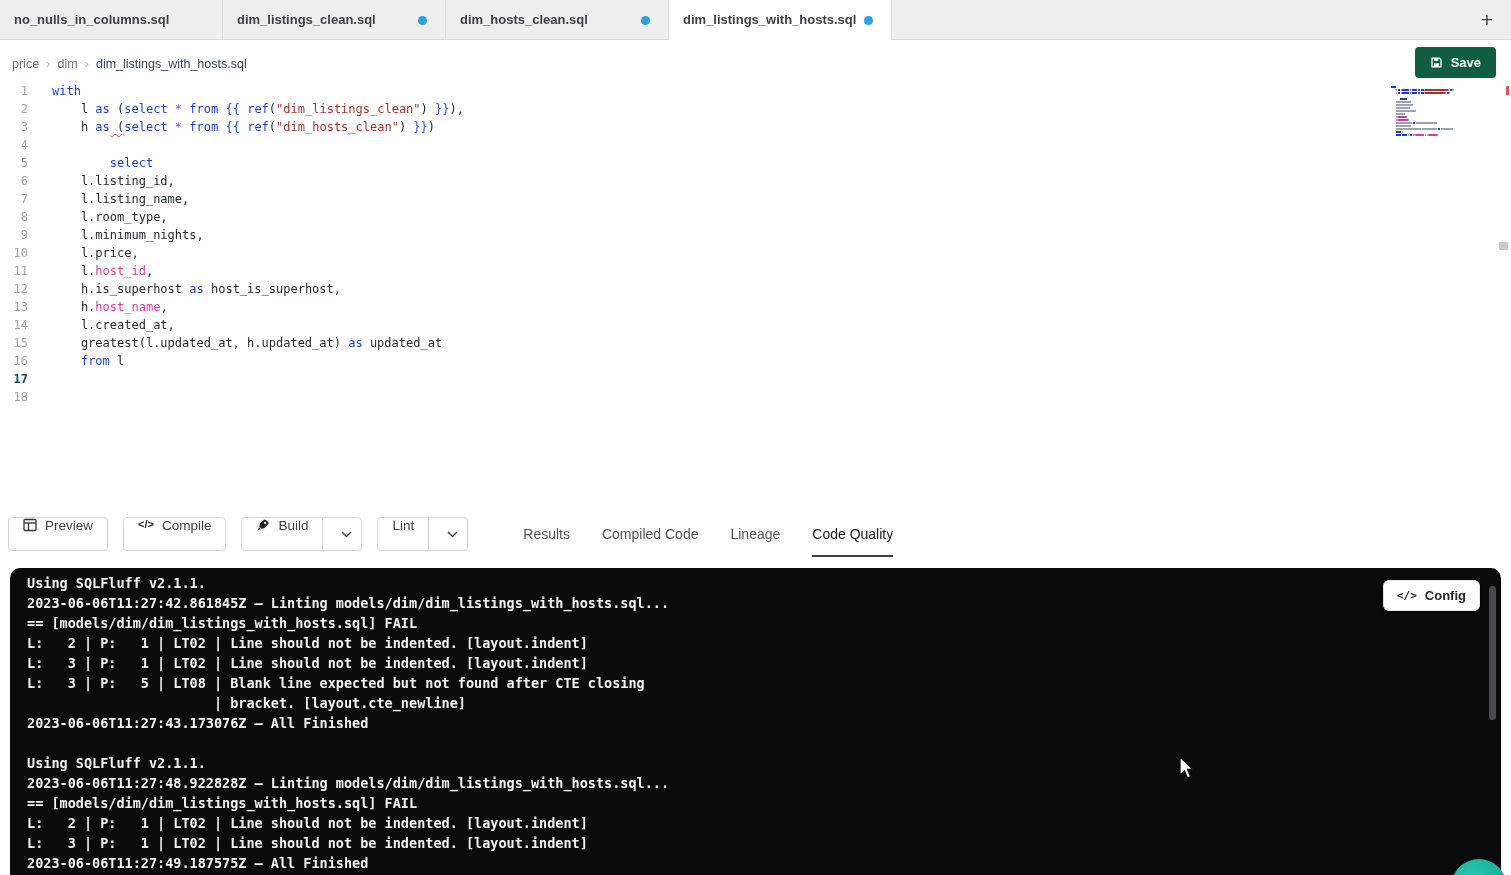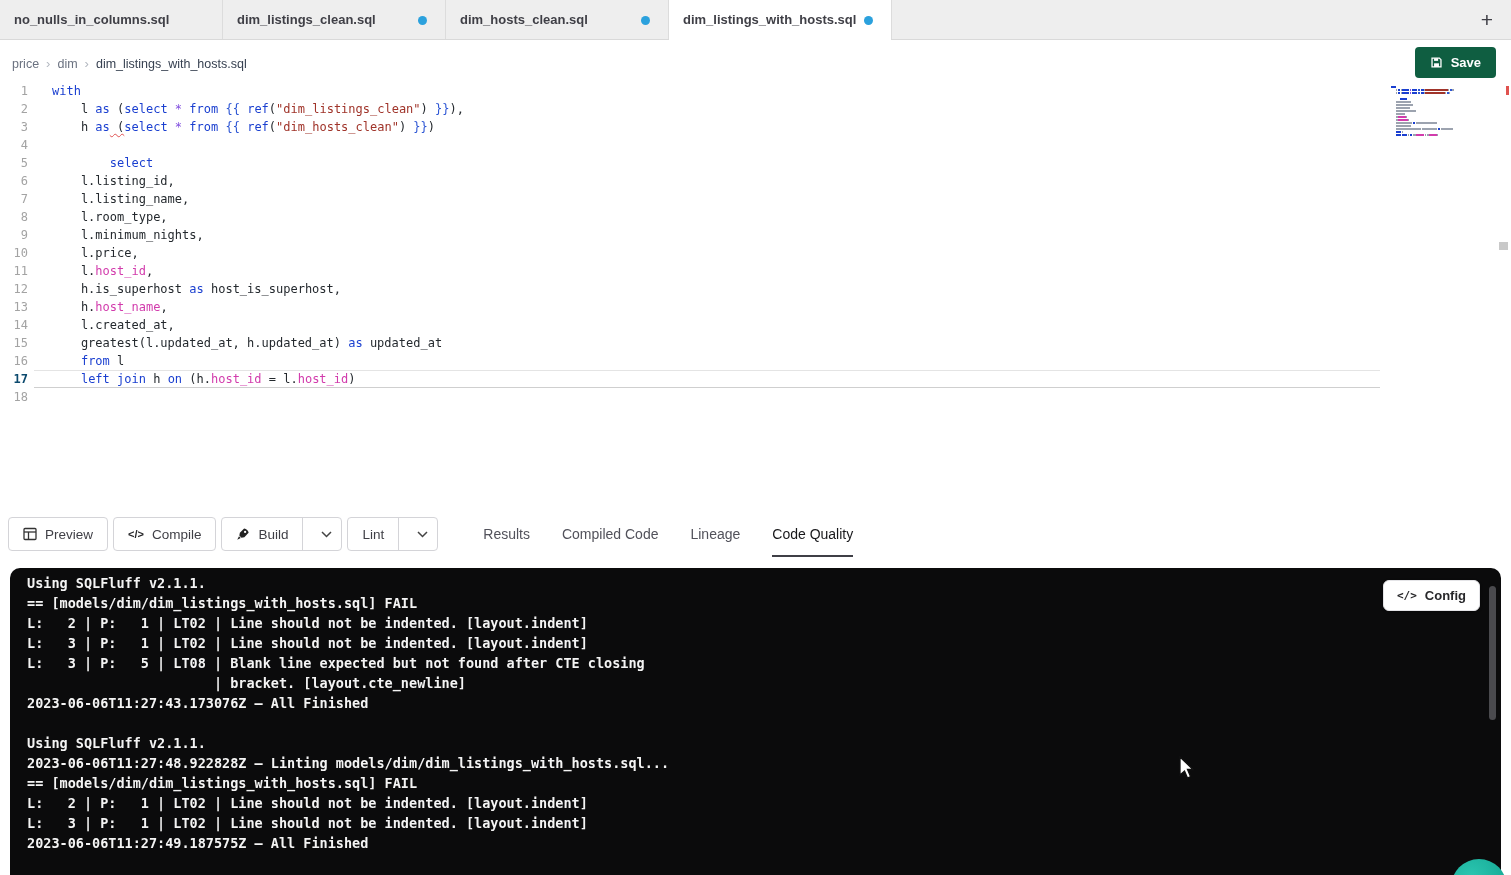--- a/index.html
+++ b/index.html
@@ -46,23 +46,23 @@
     text-decoration-thickness:1px; text-underline-offset:2px; }
   .minimap { position:absolute; right:46px; top:4px; width:74px; }
   .mm-row { height:2px; margin-bottom:1px; font-size:0; white-space:nowrap; }
   .mm-seg { display:inline-block; height:2px; vertical-align:top; }
   .overview-err { position:absolute; right:2px; top:4px; width:3px; height:9px; background:#e0524f; }
   .editor-scroll-dash { position:absolute; right:3px; top:160px; width:9px; height:8px; background:#c9c9c9; }
 
   
   .toolbar { position:absolute; top:508px; left:0; right:0; height:52px; background:#fff;
     display:flex; align-items:center; padding-left:8px; }
-  .btn { display:inline-flex; align-items:center; gap:8px; height:34px; padding:0 14px;
+  .btn { display:inline-flex; align-items:flex-start; gap:8px; height:34px; padding:0 14px;
     border:1px solid #d4d4d8; border-radius:4px; background:#fff; font-size:13.5px;
-    font-weight:500; color:#3f3f46; margin-right:5px; font-family:inherit; cursor:pointer; }
+    font-weight:500; color:#3f3f46; margin-right:15px; font-family:inherit; cursor:pointer; }
   .btn.split { padding-right:0; }
   .btn .divider { width:1px; align-self:stretch; background:#d4d4d8; margin-left:6px; }
   .btn .chev { display:flex; align-items:center; justify-content:center; width:30px; height:100%; }
   .bicon { display:flex; align-items:center; font-size:11px; font-weight:700; color:#27272a; }
   .panel-tabs { display:flex; margin-left:40px; gap:32px; height:52px; align-items:stretch; }
   .panel-tab { position:relative; display:flex; align-items:center; font-size:14px; color:#52525b; cursor:pointer; }
   .panel-tab.active { color:#18181b; }
   .panel-tab.active::after { content:''; position:absolute; left:0; right:0; bottom:3px; height:2px; background:#3f3f46; }
 
   
@@ -159,21 +159,20 @@
       <div class="code-line"><span class="tk-pl">    l.listing_name,</span></div>
       <div class="code-line"><span class="tk-pl">    l.room_type,</span></div>
       <div class="code-line"><span class="tk-pl">    l.minimum_nights,</span></div>
       <div class="code-line"><span class="tk-pl">    l.price,</span></div>
       <div class="code-line"><span class="tk-pl">    l.</span><span class="tk-pk">host_id</span><span class="tk-pl">,</span></div>
       <div class="code-line"><span class="tk-pl">    h.is_superhost </span><span class="tk-kw">as</span><span class="tk-pl"> host_is_superhost,</span></div>
       <div class="code-line"><span class="tk-pl">    h.</span><span class="tk-pk">host_name</span><span class="tk-pl">,</span></div>
       <div class="code-line"><span class="tk-pl">    l.created_at,</span></div>
       <div class="code-line"><span class="tk-pl">    greatest(l.updated_at, h.updated_at) </span><span class="tk-kw">as</span><span class="tk-pl"> updated_at</span></div>
       <div class="code-line"><span class="tk-pl">    </span><span class="tk-kw">from</span><span class="tk-pl"> l</span></div>
-      <div class="code-line active"><span class="tk-pl">    </span><span class="tk-kw">left join</span><span class="tk-pl"> h </span><span class="tk-kw">on</span><span class="tk-pl"> (h.</span><span class="tk-pk">host_id</span><span class="tk-pl"> = l.</span><span class="tk-pk">host_id</span><span class="tk-pl">)</span></div>
       <div class="code-line"></div>
     </div>
   <div class="minimap" id="minimap">
       <div class="mm-row"><span class="mm-seg" style="width: 5px; background: rgb(26, 63, 208);"></span></div>
       <div class="mm-row"><span class="mm-seg" style="width: 5px;"></span><span class="mm-seg" style="width: 1px; background: rgb(156, 163, 175);"></span><span class="mm-seg" style="width: 1px;"></span><span class="mm-seg" style="width: 2px; background: rgb(26, 63, 208);"></span><span class="mm-seg" style="width: 1px;"></span><span class="mm-seg" style="width: 1px; background: rgb(156, 163, 175);"></span><span class="mm-seg" style="width: 7px; background: rgb(26, 63, 208);"></span><span class="mm-seg" style="width: 1px;"></span><span class="mm-seg" style="width: 1px; background: rgb(130, 80, 223);"></span><span class="mm-seg" style="width: 1px;"></span><span class="mm-seg" style="width: 5px; background: rgb(26, 63, 208);"></span><span class="mm-seg" style="width: 1px;"></span><span class="mm-seg" style="width: 2px; background: rgb(44, 85, 212);"></span><span class="mm-seg" style="width: 1px;"></span><span class="mm-seg" style="width: 3px; background: rgb(26, 63, 208);"></span><span class="mm-seg" style="width: 1px; background: rgb(156, 163, 175);"></span><span class="mm-seg" style="width: 23px; background: rgb(160, 52, 42);"></span><span class="mm-seg" style="width: 1px; background: rgb(156, 163, 175);"></span><span class="mm-seg" style="width: 1px;"></span><span class="mm-seg" style="width: 2px; background: rgb(44, 85, 212);"></span><span class="mm-seg" style="width: 2px; background: rgb(156, 163, 175);"></span></div>
       <div class="mm-row"><span class="mm-seg" style="width: 5px;"></span><span class="mm-seg" style="width: 1px; background: rgb(156, 163, 175);"></span><span class="mm-seg" style="width: 1px;"></span><span class="mm-seg" style="width: 2px; background: rgb(26, 63, 208);"></span><span class="mm-seg" style="width: 1px;"></span><span class="mm-seg" style="width: 1px; background: rgb(156, 163, 175);"></span><span class="mm-seg" style="width: 7px; background: rgb(26, 63, 208);"></span><span class="mm-seg" style="width: 1px;"></span><span class="mm-seg" style="width: 1px; background: rgb(130, 80, 223);"></span><span class="mm-seg" style="width: 1px;"></span><span class="mm-seg" style="width: 5px; background: rgb(26, 63, 208);"></span><span class="mm-seg" style="width: 1px;"></span><span class="mm-seg" style="width: 2px; background: rgb(44, 85, 212);"></span><span class="mm-seg" style="width: 1px;"></span><span class="mm-seg" style="width: 3px; background: rgb(26, 63, 208);"></span><span class="mm-seg" style="width: 1px; background: rgb(156, 163, 175);"></span><span class="mm-seg" style="width: 20px; background: rgb(160, 52, 42);"></span><span class="mm-seg" style="width: 1px; background: rgb(156, 163, 175);"></span><span class="mm-seg" style="width: 1px;"></span><span class="mm-seg" style="width: 2px; background: rgb(44, 85, 212);"></span><span class="mm-seg" style="width: 1px; background: rgb(156, 163, 175);"></span></div>
       <div class="mm-row"></div>
       <div class="mm-row"><span class="mm-seg" style="width: 9px;"></span><span class="mm-seg" style="width: 7px; background: rgb(26, 63, 208);"></span></div>
       <div class="mm-row"><span class="mm-seg" style="width: 5px;"></span><span class="mm-seg" style="width: 15px; background: rgb(156, 163, 175);"></span></div>
       <div class="mm-row"><span class="mm-seg" style="width: 5px;"></span><span class="mm-seg" style="width: 17px; background: rgb(156, 163, 175);"></span></div>
@@ -241,20 +240,21 @@
       <div class="panel-tab">Results</div>
       <div class="panel-tab">Compiled Code</div>
       <div class="panel-tab">Lineage</div>
       <div class="panel-tab active">Code Quality</div>
     </div>
 </div>
 
 <div class="terminal">
   <div class="term-content" id="term">
       <div class="term-line">Using SQLFluff v2.1.1.</div>
+      <div class="term-line">2023-06-06T11:27:42.861845Z — Linting models/dim/dim_listings_with_hosts.sql...</div>
       <div class="term-line">== [models/dim/dim_listings_with_hosts.sql] FAIL</div>
       <div class="term-line">L:   2 | P:   1 | LT02 | Line should not be indented. [layout.indent]</div>
       <div class="term-line">L:   3 | P:   1 | LT02 | Line should not be indented. [layout.indent]</div>
       <div class="term-line">L:   3 | P:   5 | LT08 | Blank line expected but not found after CTE closing</div>
       <div class="term-line">                       | bracket. [layout.cte_newline]</div>
       <div class="term-line">2023-06-06T11:27:43.173076Z — All Finished</div>
       <div class="term-line">&nbsp;</div>
       <div class="term-line">Using SQLFluff v2.1.1.</div>
       <div class="term-line">2023-06-06T11:27:48.922828Z — Linting models/dim/dim_listings_with_hosts.sql...</div>
       <div class="term-line">== [models/dim/dim_listings_with_hosts.sql] FAIL</div>

